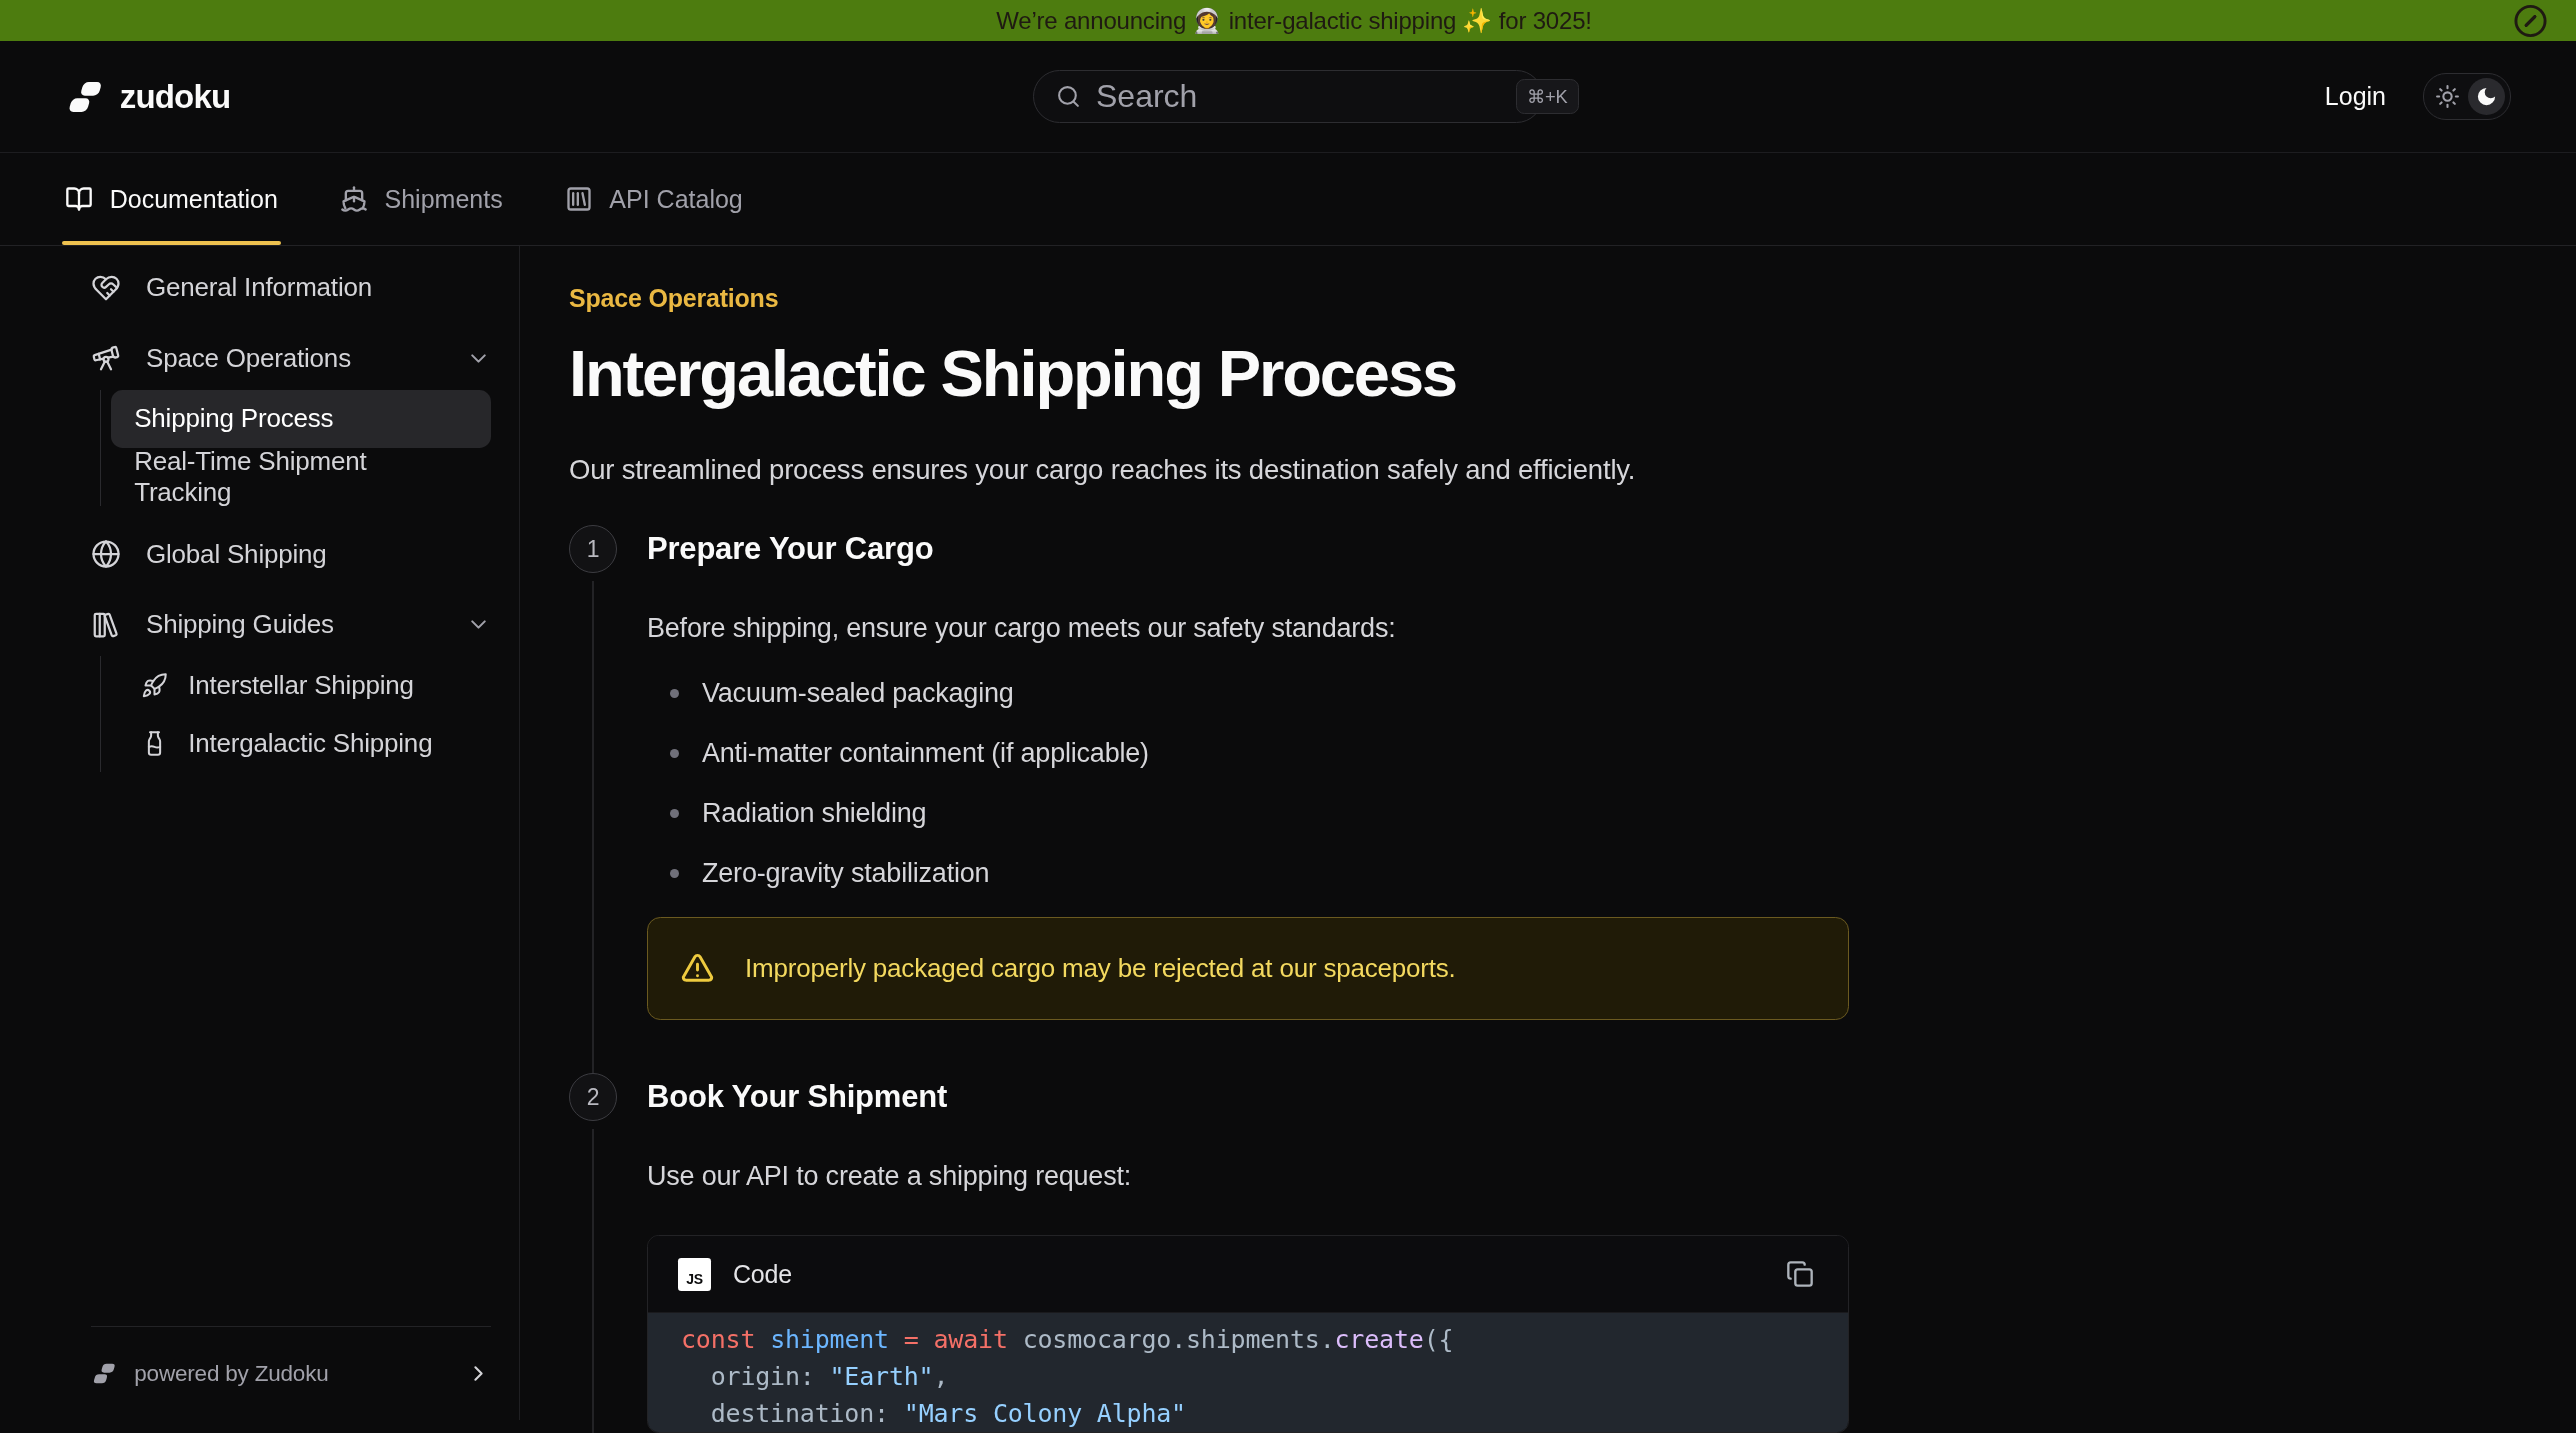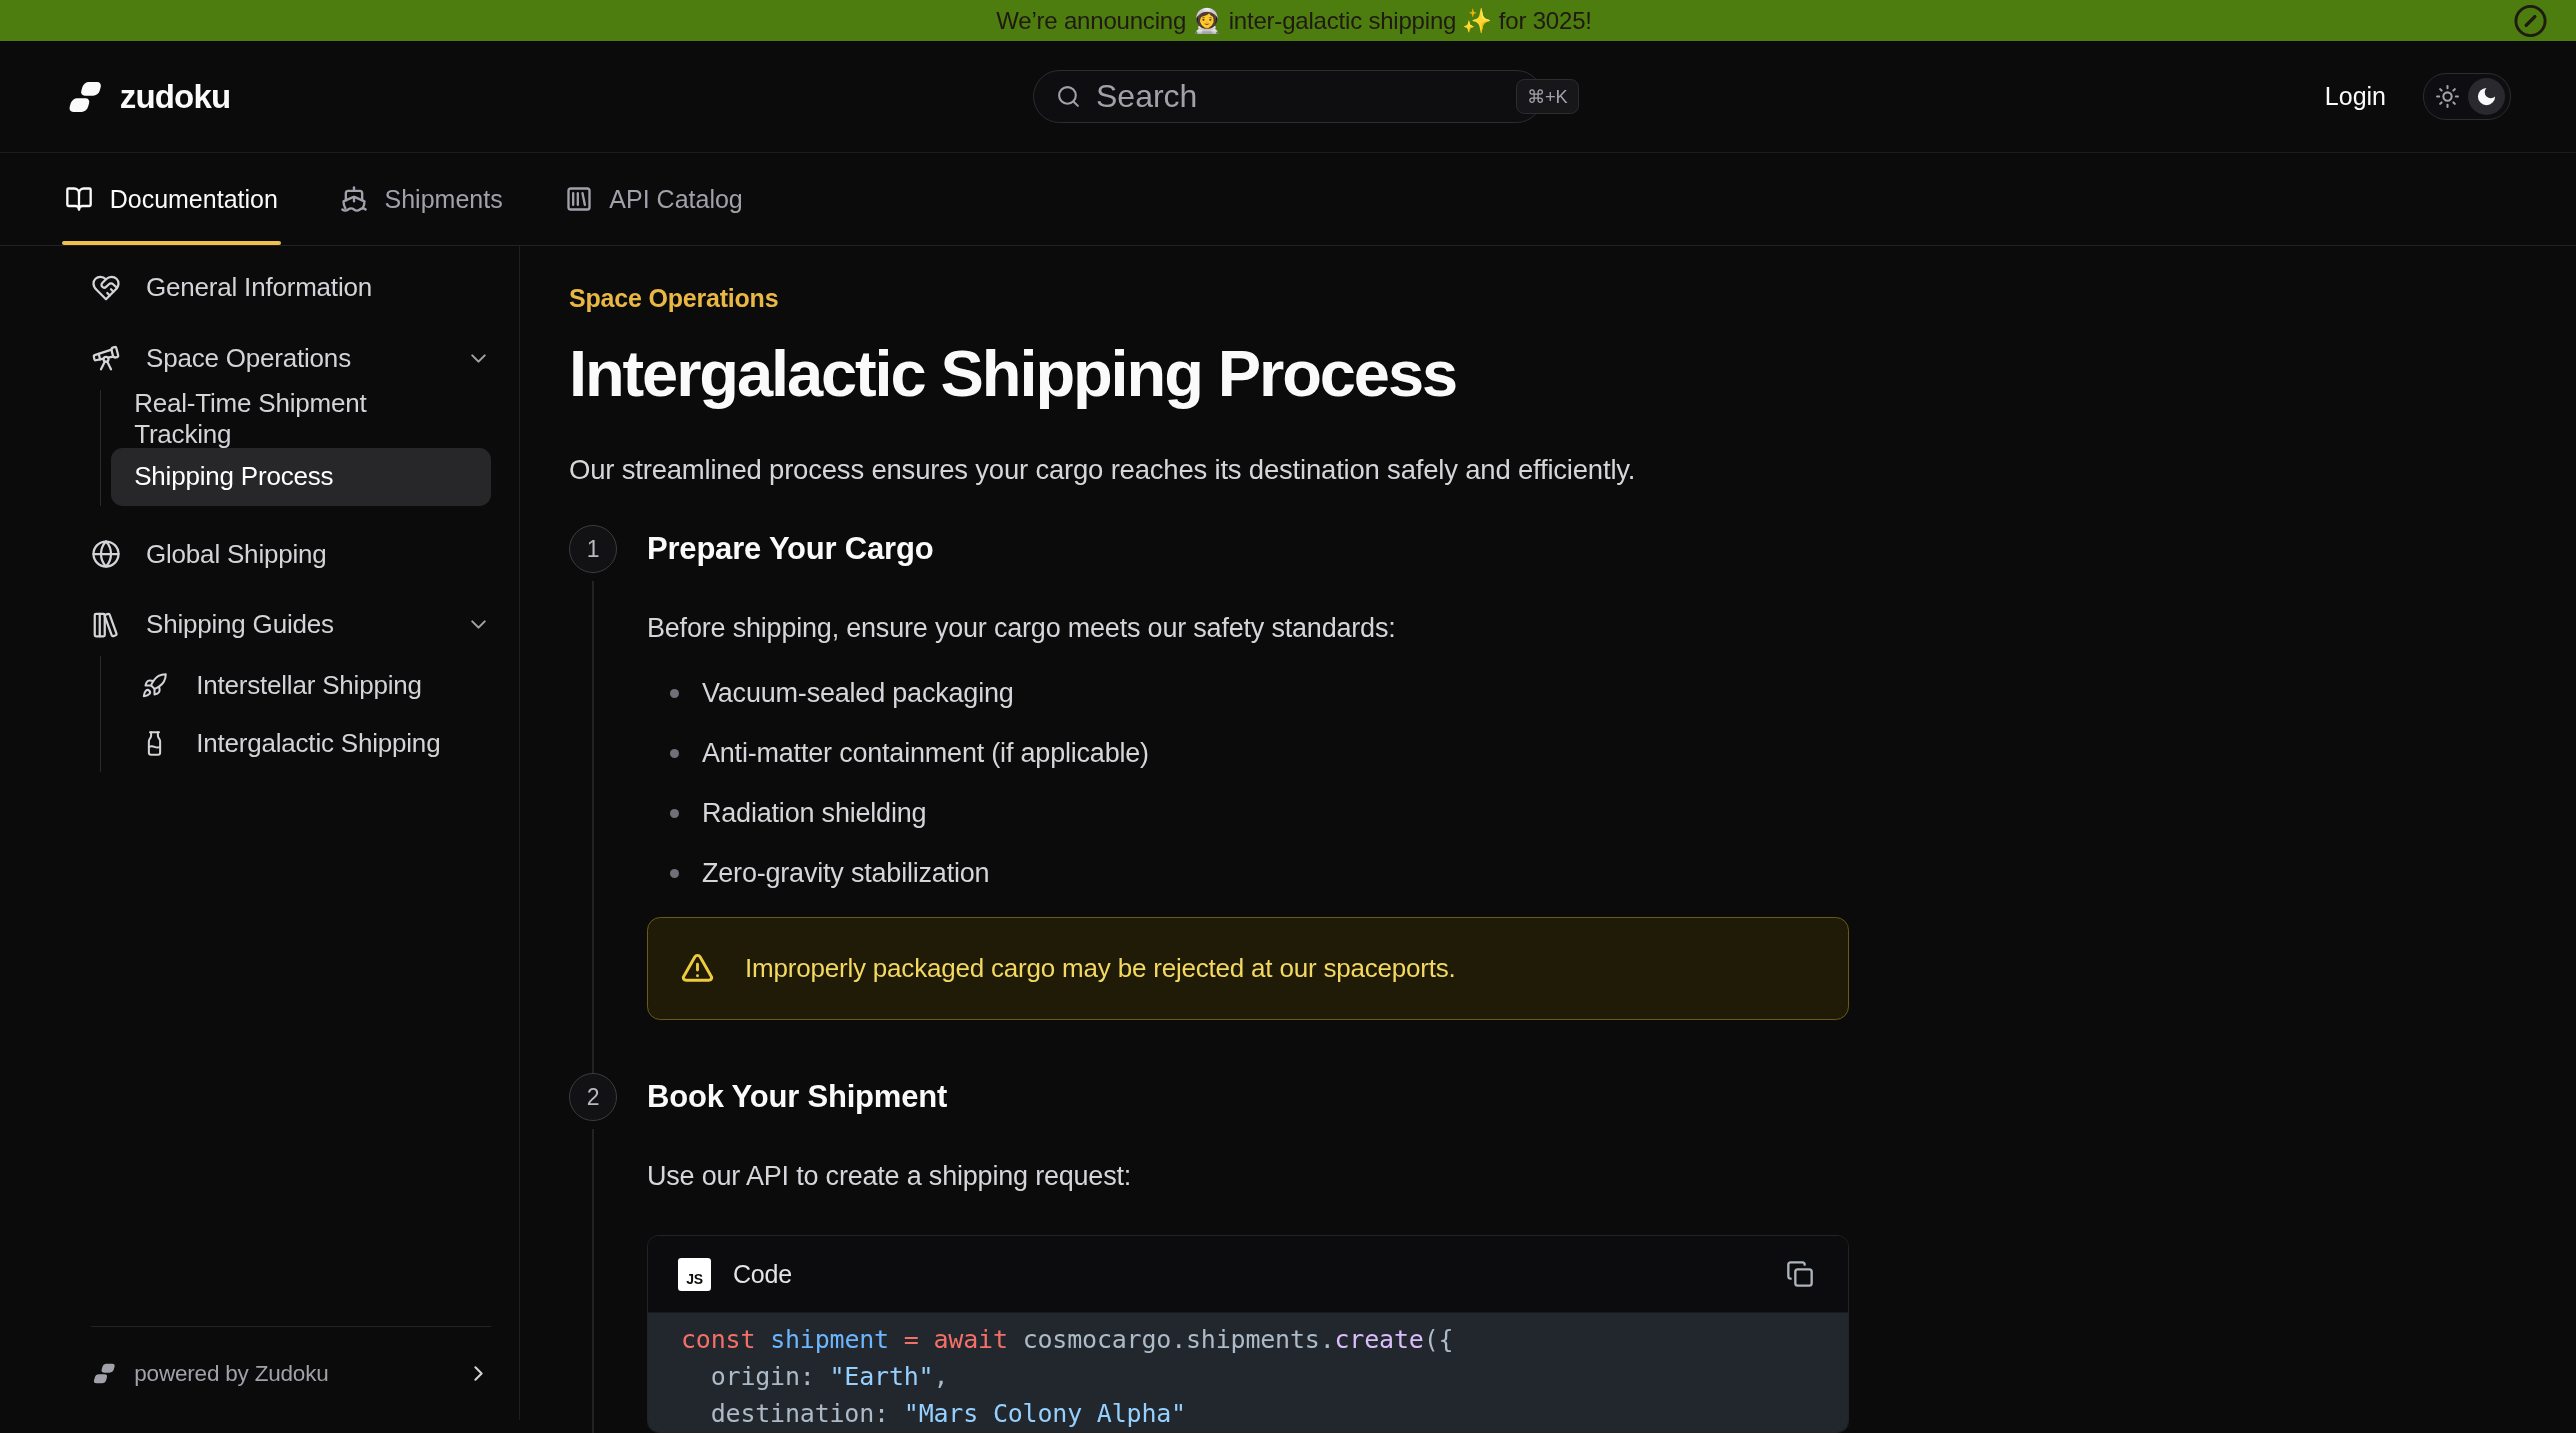--- a/index.html
+++ b/index.html
@@ -92,21 +92,21 @@
   }
   .nav-item .nav-icon { color:#d4d4d8; flex:0 0 auto; }
   .nav-item .chev { margin-left:auto; color:#a1a1aa; }
   .nav-gap { height:13.3px; }
   .sublist { border-left:1.7px solid #2a2a2e; margin:3.3px 0 6.7px 9.2px; }
   .sub-item {
     margin-left:10px; height:58px; display:flex; align-items:center;
     font-size:26px; color:#d4d4d8; padding:0 23px; border-radius:11.7px; cursor:pointer;
   }
   .sub-item.active { background:#27272a; color:#ffffff; font-weight:500; }
-  .sub-item.with-icon { gap:28px; padding-left:30px; }
+  .sub-item.with-icon { gap:20px; padding-left:30px; }
   .sub-item .sub-icon { color:#d4d4d8; }
   .sidebar-footer {
     margin-top:auto; border-top:1.7px solid #232326; height:94px;
     display:flex; align-items:center; gap:18.3px; color:#a1a1aa; font-size:22.5px;
     cursor:pointer;
   }
   .sidebar-footer .chev-right { margin-left:auto; color:#d4d4d8; }
 
   
   .content { flex:1; padding:38px 50px 0 49px; }
@@ -301,25 +301,25 @@
       </span>
       <span>Space Operations</span>
       <span class="chev">
         <svg width="25" height="25" viewBox="0 0 24 24" fill="none" stroke="currentColor" stroke-width="2" stroke-linecap="round" stroke-linejoin="round">
             <path d="m6 9 6 6 6-6"></path>
           </svg>
       </span>
     </div>
 
     <div class="sublist">
+      <div class="sub-item active">
+        <span>Shipping Process</span>
+      </div>
       <div class="sub-item">
         <span>Real-Time Shipment Tracking</span>
-      </div>
-      <div class="sub-item active">
-        <span>Shipping Process</span>
       </div>
     </div>
 
     <div class="nav-gap"></div>
 
     <div class="nav-item">
       <span class="nav-icon">
         <svg width="30" height="30" viewBox="0 0 24 24" fill="none" stroke="currentColor" stroke-width="1.8" stroke-linecap="round" stroke-linejoin="round">
             <circle cx="12" cy="12" r="10"></circle>
             <path d="M12 2a14.5 14.5 0 0 0 0 20 14.5 14.5 0 0 0 0-20"></path>

